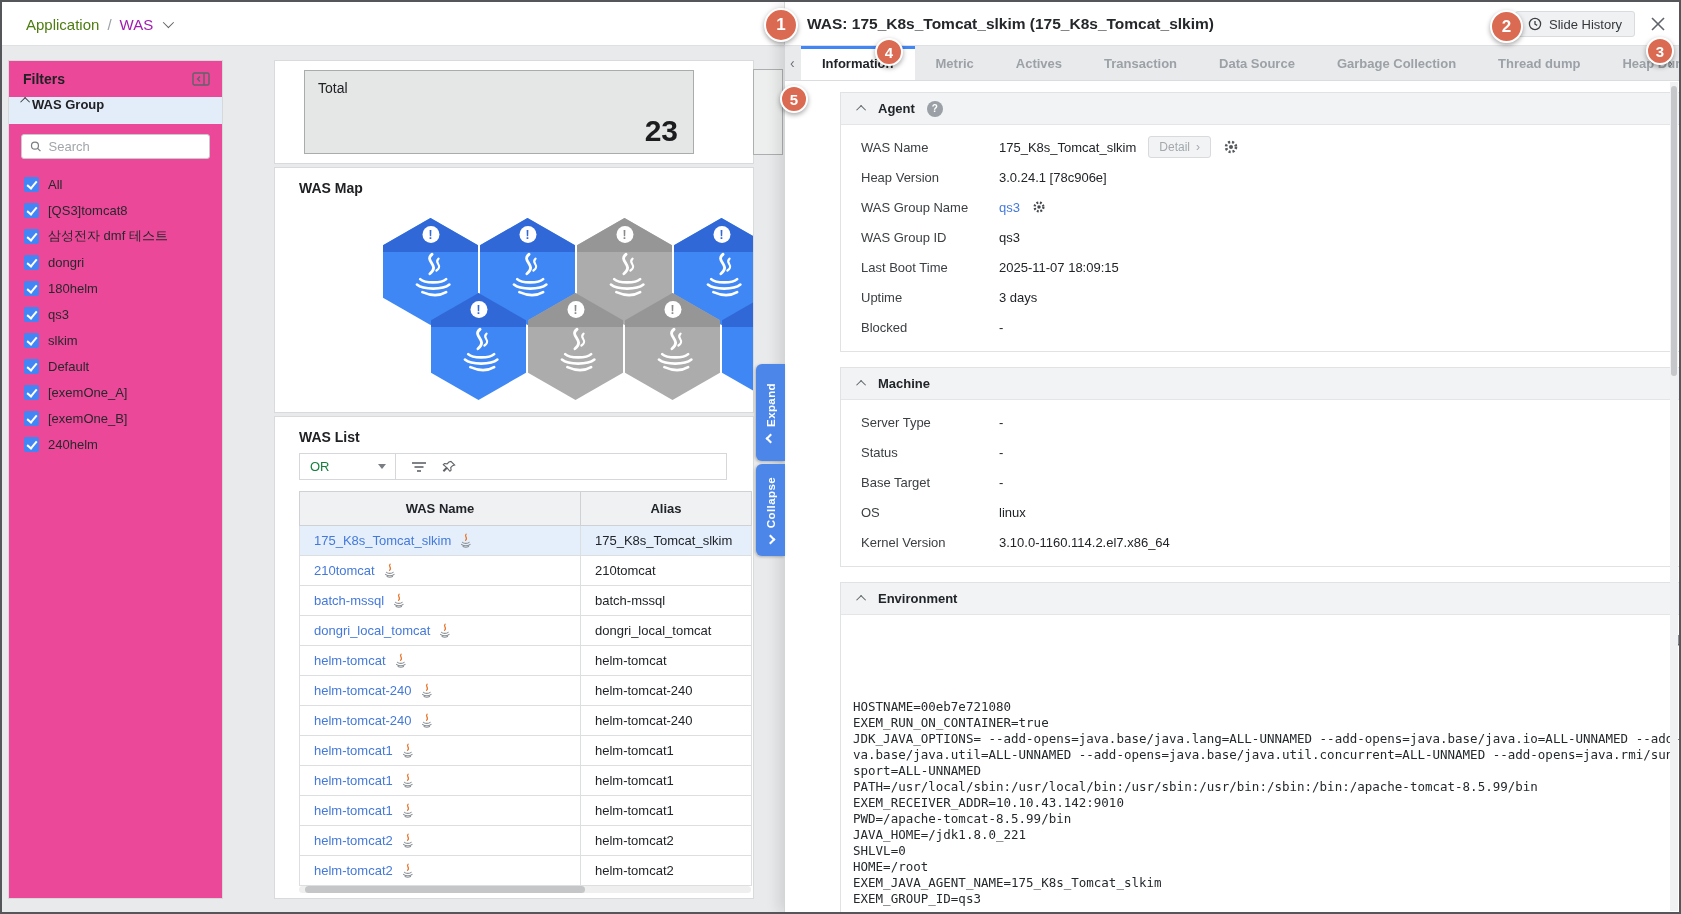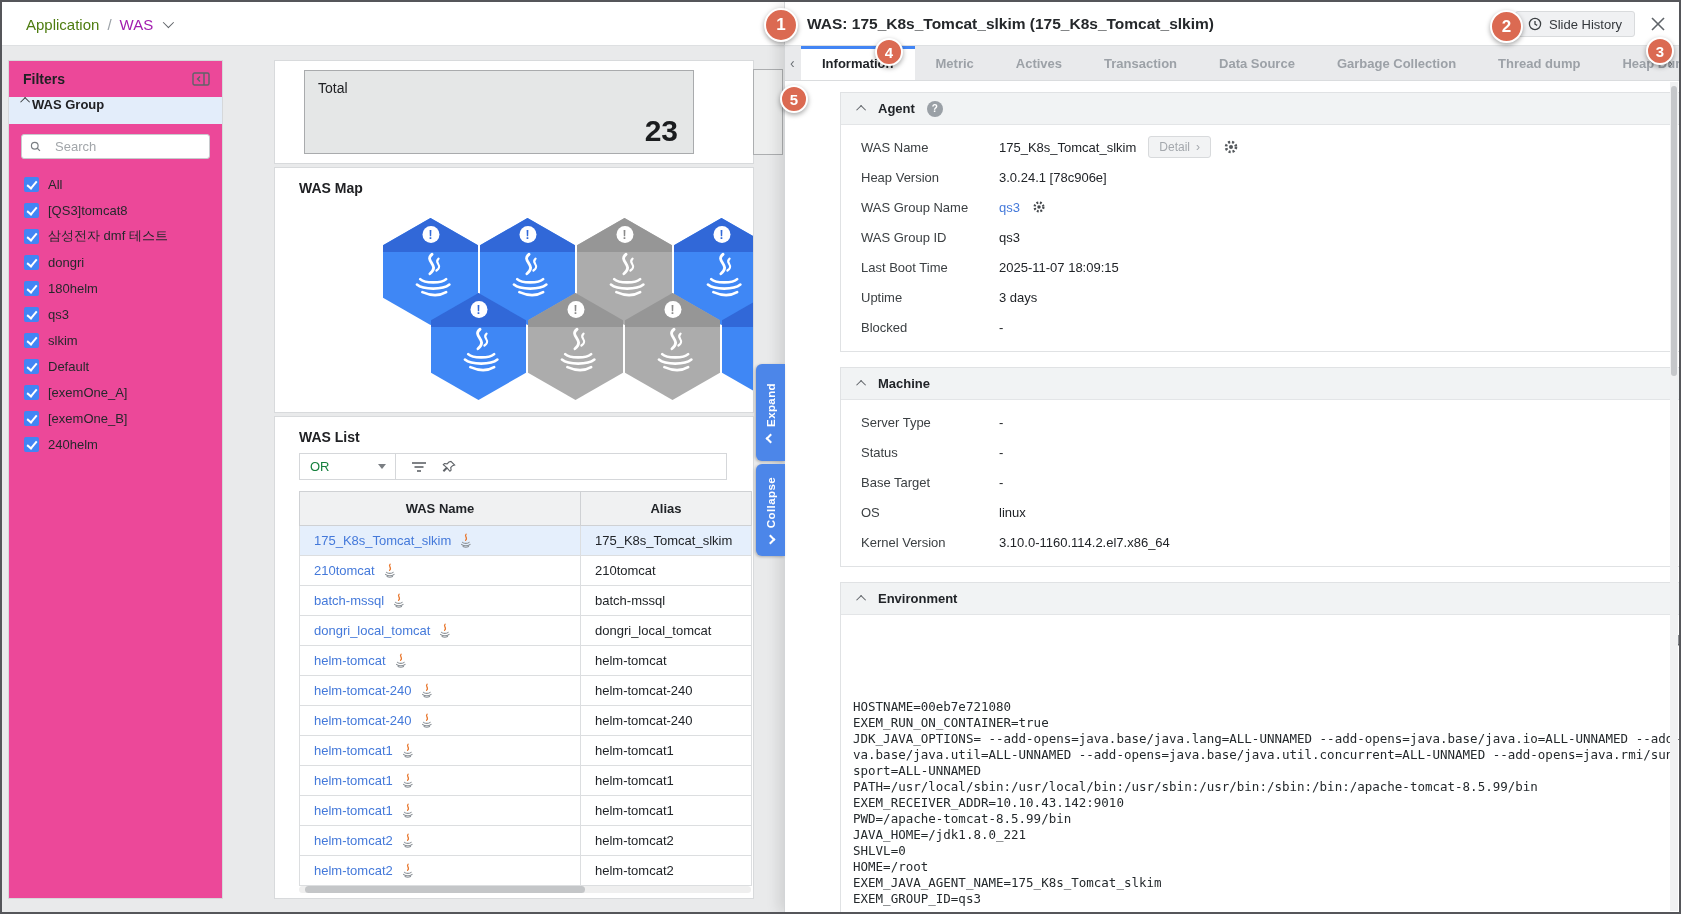--- a/index.html
+++ b/index.html
@@ -15,21 +15,21 @@
   .bc-cur { color:#a21caf; font-weight:500; }
   .chev-down { width:8px; height:8px; border-right:1.6px solid #5F6368; border-bottom:1.6px solid #5F6368; transform:rotate(45deg) translateY(-2px); display:inline-block; margin-left:2px; }
 
   
   .sidebar { position:absolute; left:6px; top:58px; width:215px; height:839px; background:#ec4899; border:1px solid #D6D8DA; }
   .filters-row { height:36px; display:flex; align-items:center; justify-content:space-between; padding:0 12px 0 14px; }
   .filters-title { font-size:14px; font-weight:700; color:#202124; }
   .group-row { height:27px; background:#E3EDFA; display:flex; align-items:flex-start; gap:2px; padding-left:14px; cursor:pointer; }
   .chev-up { width:7px; height:7px; border-left:1.7px solid #3C4043; border-top:1.7px solid #3C4043; transform:rotate(45deg) translateY(2px); display:inline-block; }
   .group-label { font-size:13px; font-weight:700; color:#202124; }
-  .search-box { margin:10px 12px 6px 12px; height:25px; border:1px solid #C8CACD; border-radius:3px; display:flex; align-items:center; gap:14px; padding:0 8px; background:#fff; }
+  .search-box { margin:10px 12px 6px 12px; height:25px; border:1px solid #C8CACD; border-radius:3px; display:flex; align-items:center; gap:7px; padding:0 8px; background:#fff; }
   .search-box input { border:none; outline:none; width:100%; font-size:13px; color:#202124; font-family:"Liberation Sans",sans-serif; }
   .search-box input::placeholder { color:#A2A6AA; }
   .cb-list { padding:6px 0 0 15px; }
   .cb-item { height:26px; display:flex; align-items:center; gap:9px; cursor:pointer; }
   .checkbox { width:15px; height:15px; background:#4285F4; border-radius:2px; position:relative; flex:0 0 auto; }
   .checkbox::after { content:""; position:absolute; left:5px; top:2px; width:4px; height:8px; border-right:2px solid #fff; border-bottom:2px solid #fff; transform:rotate(40deg); }
   .cb-label { font-size:13px; color:#26282C; }
 
   
   .card { position:absolute; left:272px; width:480px; background:#fff; border:1px solid #D8DADC; overflow:hidden; }

